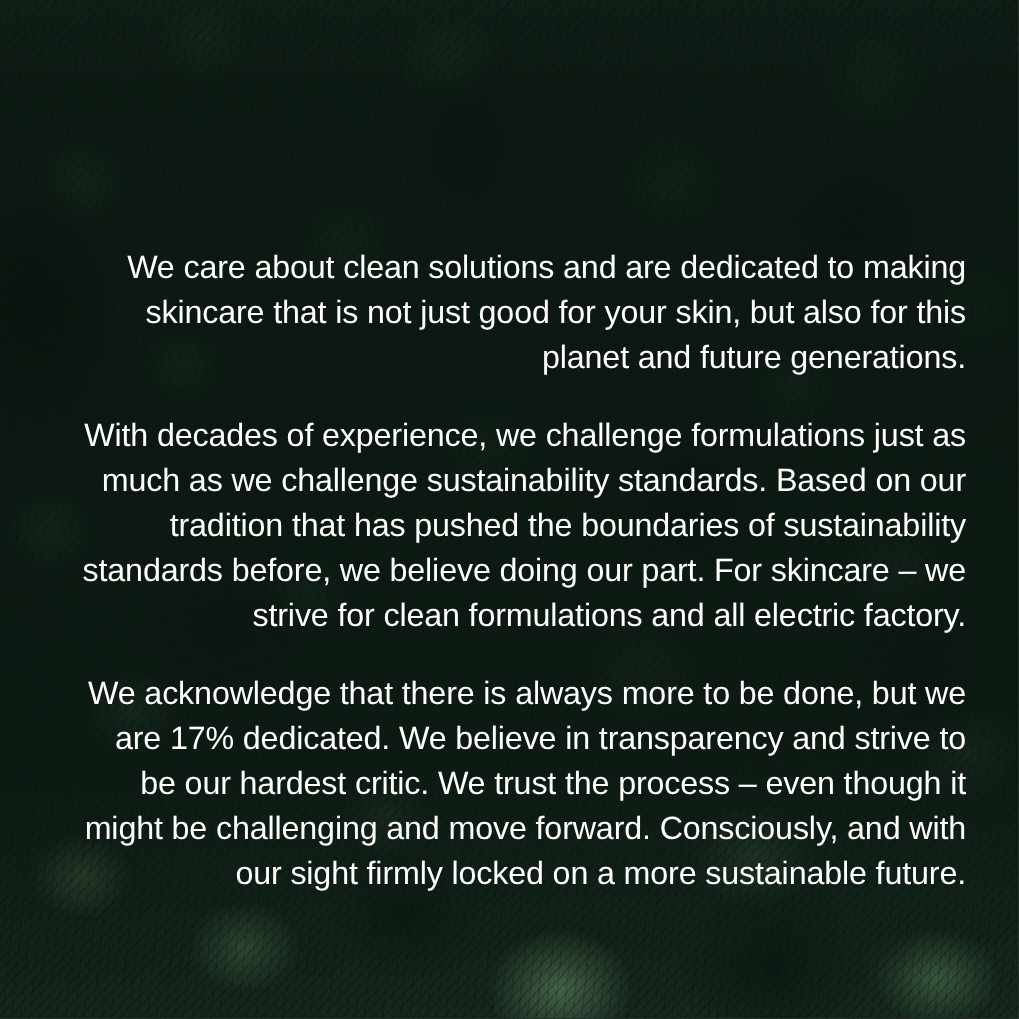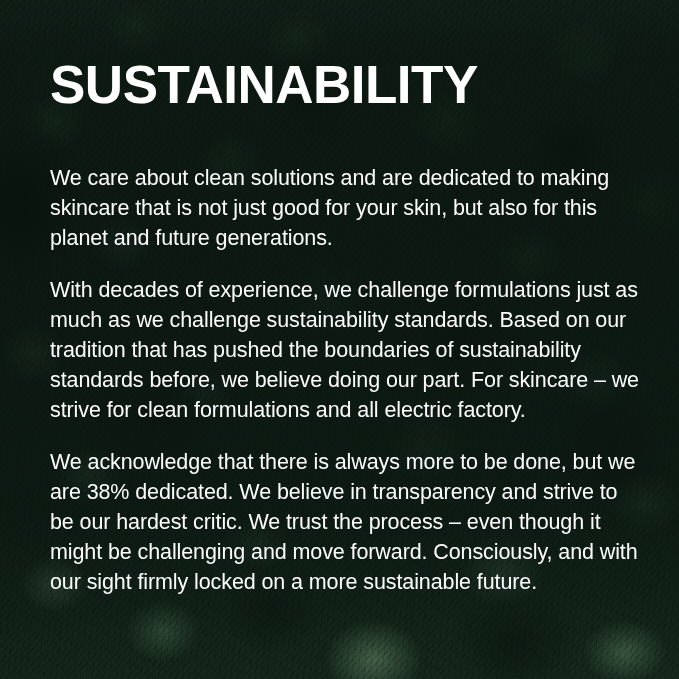--- a/index.html
+++ b/index.html
@@ -111,20 +111,21 @@
     line-height:1;
     color:#ffffff;
     white-space:nowrap;
   }
 
   .body {
     position:absolute;
     top:163px;
     left:0;
     width:594px;
+    text-align:right;
   }
 
   .para {
     font-size:21.5px;
     line-height:30px;
     font-weight:400;
     letter-spacing:-0.1px;
     color:#ffffff;
     margin-bottom:22px;
   }
@@ -135,22 +136,21 @@
 
 <div class="poster">
 
   <div class="forest"></div>
   <div class="needles"></div>
   <div class="shadows"></div>
   <div class="scrim"></div>
 
   <div class="content">
 
-    <h1 class="title">SUSTAINABILITY</h1>
 
     <div class="body">
       <p class="para">We care about clean solutions and are dedicated to making skincare that is not just good for your skin, but also for this planet and future generations.</p>
       <p class="para">With decades of experience, we challenge formulations just as much as we challenge sustainability standards. Based on our tradition that has pushed the boundaries of sustainability standards before, we believe doing our part. For skincare – we strive for clean formulations and all electric factory.</p>
-      <p class="para">We acknowledge that there is always more to be done, but we are 38% dedicated. We believe in transparency and strive to be our hardest critic. We trust the process – even though it might be challenging and move forward. Consciously, and with our sight firmly locked on a more sustainable future.</p>
+      <p class="para">We acknowledge that there is always more to be done, but we are 17% dedicated. We believe in transparency and strive to be our hardest critic. We trust the process – even though it might be challenging and move forward. Consciously, and with our sight firmly locked on a more sustainable future.</p>
     </div>
 
   </div>
 </div>
 
 </body></html>

